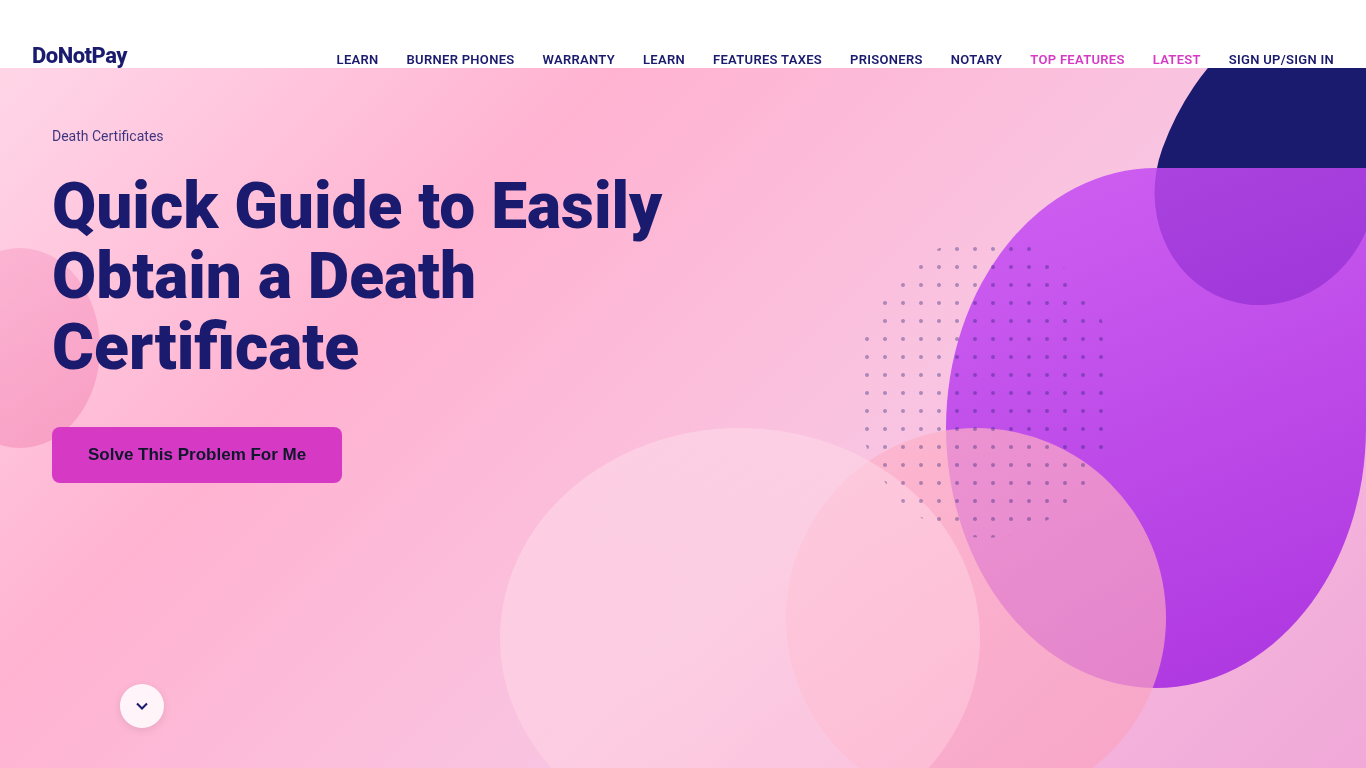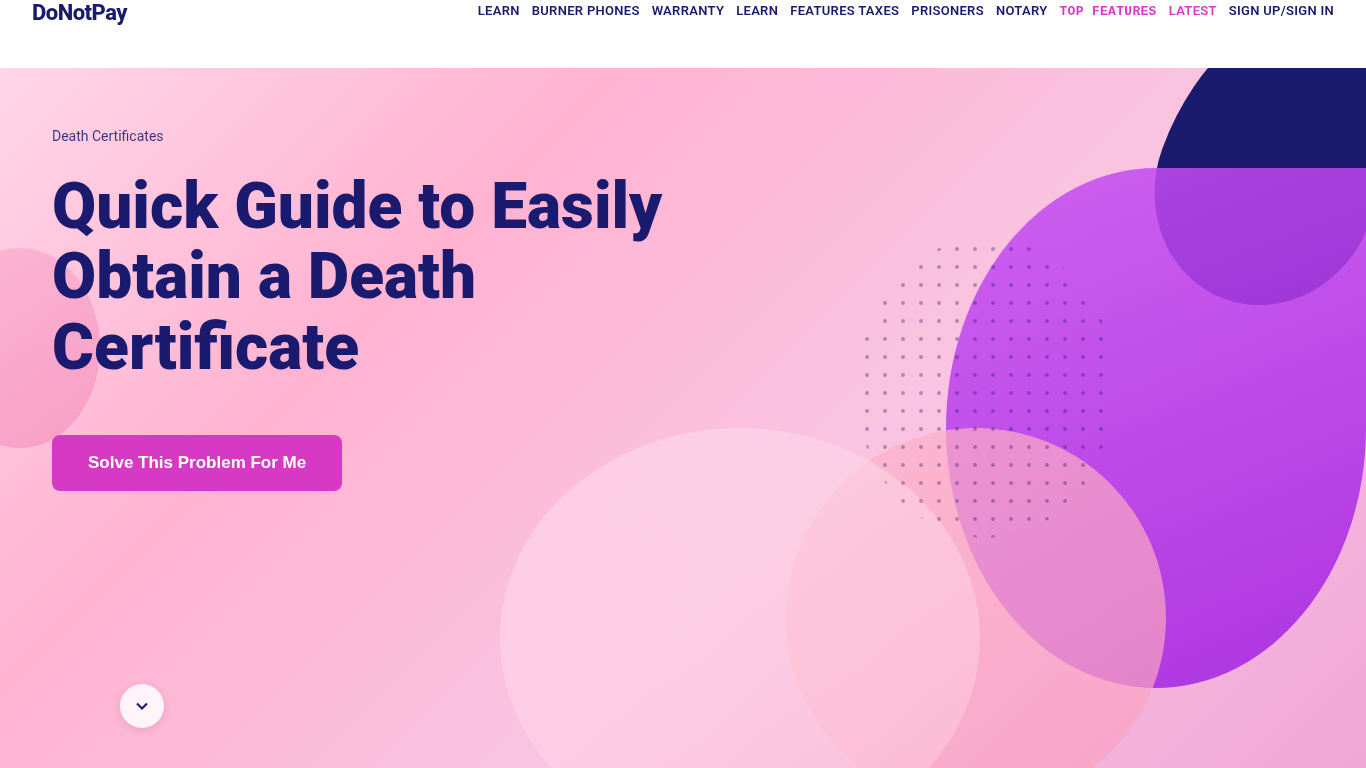--- a/index.html
+++ b/index.html
@@ -7,56 +7,55 @@
     body {
       font-family: -apple-system, BlinkMacSystemFont, 'Segoe UI', Roboto, sans-serif;
       overflow-x: hidden;
       width: 1366px;
       height: 768px;
     }
 
     
     nav {
       display: flex;
-      align-items: flex-start;
+      align-items: flex-end;
       justify-content: space-between;
       padding: 0 32px;
       height: 68px;
       background: #fff;
       position: relative;
       z-index: 10;
     }
 
     .nav-logo {
       font-size: 22px;
       font-weight: 800;
       color: #1a1a6e;
       text-decoration: none;
       letter-spacing: -0.5px;
     }
 
     .nav-links {
       display: flex;
       align-items: center;
-      gap: 12px;
+      gap: 28px;
       list-style: none;
       margin-left: 28px;
     }
 
     .nav-links a {
       font-size: 13px;
       font-weight: 600;
       color: #1a1a6e;
       text-decoration: none;
       letter-spacing: 0.3px;
     }
 
     .nav-links a.top-features {
       color: #d63ac5;
-      font-family: Liberation Mono, monospace;
     }
 
     .nav-links a.latest {
       color: #d63ac5;
     }
 
     
     .hero {
       position: relative;
       width: 1366px;
@@ -152,29 +151,28 @@
       font-weight: 900;
       color: #1a1a6e;
       line-height: 1.1;
       max-width: 620px;
       margin-bottom: 44px;
     }
 
     .cta-button {
       display: inline-block;
       background: #d63ac5;
-      color: #ffffff;
+      color: #0f172a;
       font-size: 17px;
       font-weight: 700;
       padding: 18px 36px;
       border-radius: 8px;
       border: none;
       cursor: pointer;
       text-decoration: none;
-      margin-top: 8px;
     }
 
     
     .scroll-down {
       position: absolute;
       bottom: 40px;
       left: 120px;
       width: 44px;
       height: 44px;
       background: rgba(255,255,255,0.85);

